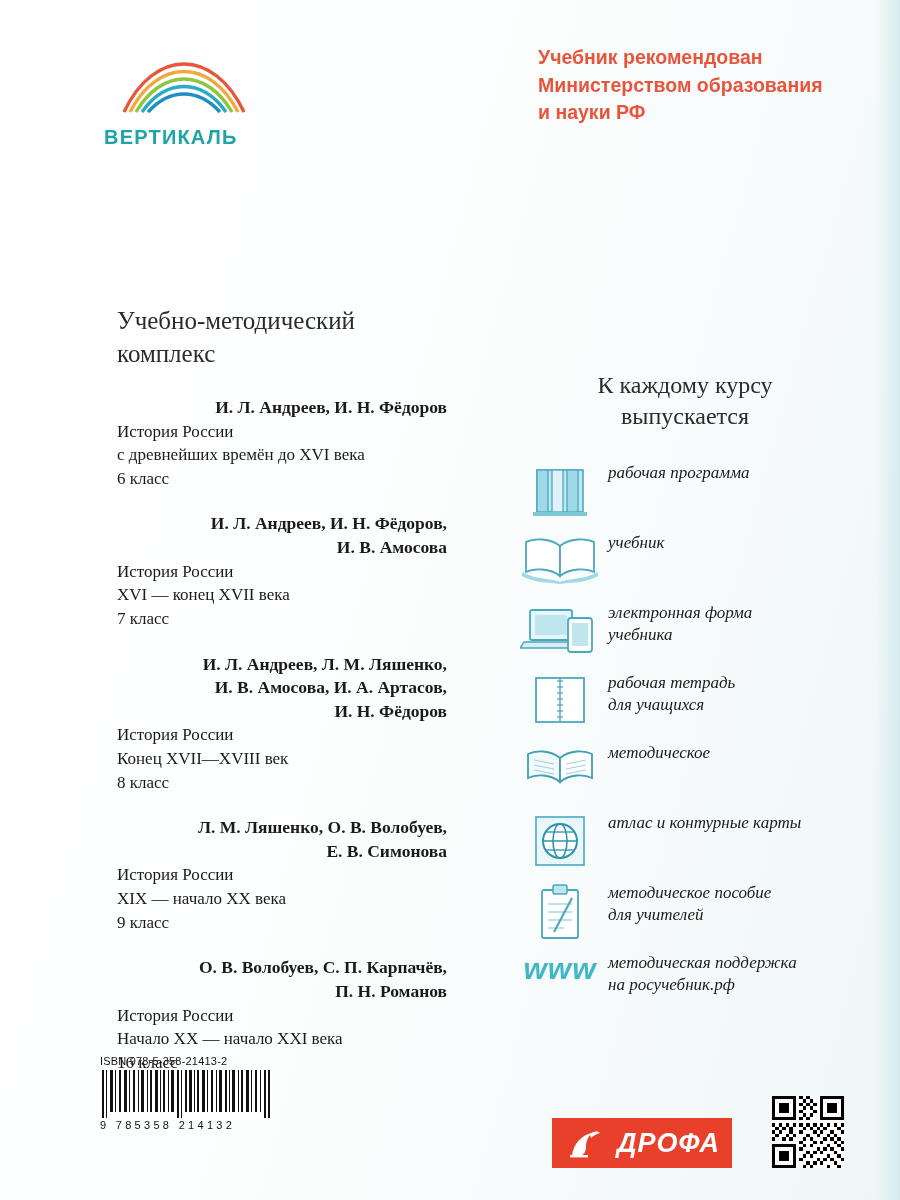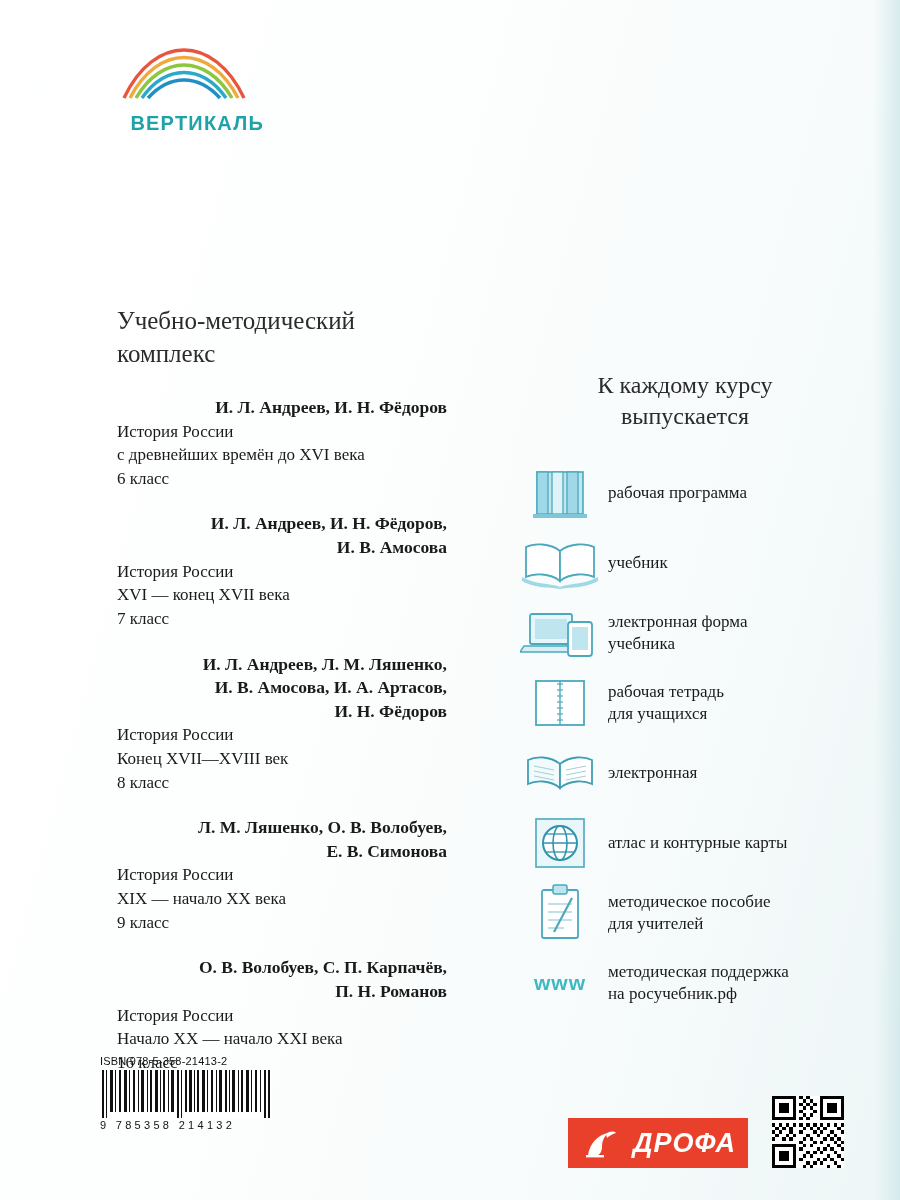--- a/index.html
+++ b/index.html
@@ -26,23 +26,23 @@
     right: 0; top: 0; bottom: 0;
     width: 26px;
     background: linear-gradient(to right, rgba(222,238,240,0) 0%, rgba(205,230,233,0.75) 100%);
     pointer-events: none;
   }
 
   
   .logo-block {
     position: absolute;
     left: 104px;
-    top: 28px;
+    top: 42px;
     width: 160px;
-    text-align: right;
+    text-align: left;
   }
   .logo-arcs { width: 140px; height: 78px; display: block; margin: 0 auto; }
   .logo-word {
     margin-top: 6px;
     font-family: "Liberation Sans", sans-serif;
     font-weight: bold;
     font-size: 20px;
     letter-spacing: 1.2px;
     color: #1fa3a8;
   }
@@ -126,48 +126,49 @@
     color: #2b2b2b;
   }
   .items {
     position: absolute;
     left: 512px;
     top: 462px;
     width: 370px;
   }
   .item {
     display: flex;
-    align-items: center;
+    align-items: flex-start;
     min-height: 62px;
     margin-bottom: 8px;
+    font-style: italic;
   }
   .item .ico {
     width: 96px;
     flex: 0 0 96px;
     display: flex;
     align-items: center;
     justify-content: center;
   }
   .item .txt {
     font-size: 17px;
     line-height: 1.3;
     color: #1a1a1a;
   }
   .www-text {
     font-family: "Liberation Sans", sans-serif;
     font-weight: bold;
-    font-size: 21px;
+    font-size: 30px;
     letter-spacing: 1px;
     color: #3fb8c4;
   }
 
   
   .drofa {
     position: absolute;
-    left: 568px;
+    left: 552px;
     top: 1118px;
     width: 180px;
     height: 50px;
     background: #e8402a;
     display: flex;
     align-items: center;
     justify-content: flex-end;
     padding-right: 12px;
     box-sizing: border-box;
   }
@@ -197,20 +198,25 @@
     <svg class="logo-arcs" viewBox="0 0 140 78">
       <path d="M10 70 C 40 6, 100 6, 130 70" fill="none" stroke="#e8553c" stroke-width="3.4"></path>
       <path d="M16 70 C 44 16, 96 16, 124 70" fill="none" stroke="#f0a93c" stroke-width="3.4"></path>
       <path d="M22 70 C 48 26, 92 26, 118 70" fill="none" stroke="#8dc63f" stroke-width="3.4"></path>
       <path d="M28 70 C 52 36, 88 36, 112 70" fill="none" stroke="#2aa9c9" stroke-width="3.4"></path>
       <path d="M34 70 C 56 46, 84 46, 106 70" fill="none" stroke="#1f8fc4" stroke-width="3.4"></path>
     </svg>
     <div class="logo-word">ВЕРТИКАЛЬ</div>
   </div>
 
+  <div class="recommend">
+    <div>Учебник рекомендован</div>
+    <div>Министерством образования</div>
+    <div>и науки РФ</div>
+  </div>
 
   <div class="umk">
     <div class="umk-title">
       <div>Учебно-методический</div>
       <div>комплекс</div>
     </div>
 
     <div class="book">
       <div class="authors">И. Л. Андреев, И. Н. Фёдоров</div>
       <div class="lines">История России</div>
@@ -374,21 +380,21 @@
           <g stroke="#9fd0dc" stroke-width="1">
             <line x1="14" y1="18" x2="34" y2="22"></line>
             <line x1="14" y1="23" x2="34" y2="27"></line>
             <line x1="14" y1="28" x2="34" y2="32"></line>
             <line x1="46" y1="22" x2="66" y2="18"></line>
             <line x1="46" y1="27" x2="66" y2="23"></line>
             <line x1="46" y1="32" x2="66" y2="28"></line>
           </g>
         </svg>
       </div>
-      <div class="txt" style="white-space:pre-line">электронная</div>
+      <div class="txt" style="white-space:pre-line">методическое</div>
     </div>
 
     <div class="item">
       <div class="ico">
         <svg width="60" height="58" viewBox="0 0 60 58">
           <rect x="6" y="5" width="48" height="48" fill="#eaf7fa" stroke="#4aa9bd" stroke-width="1.6"></rect>
           <circle cx="30" cy="29" r="17" fill="#ffffff" stroke="#2f94ad" stroke-width="2"></circle>
           <ellipse cx="30" cy="29" rx="7" ry="17" fill="none" stroke="#2f94ad" stroke-width="1.6"></ellipse>
           <line x1="13" y1="29" x2="47" y2="29" stroke="#2f94ad" stroke-width="1.6"></line>
           <line x1="16" y1="20" x2="44" y2="20" stroke="#2f94ad" stroke-width="1.3"></line>

